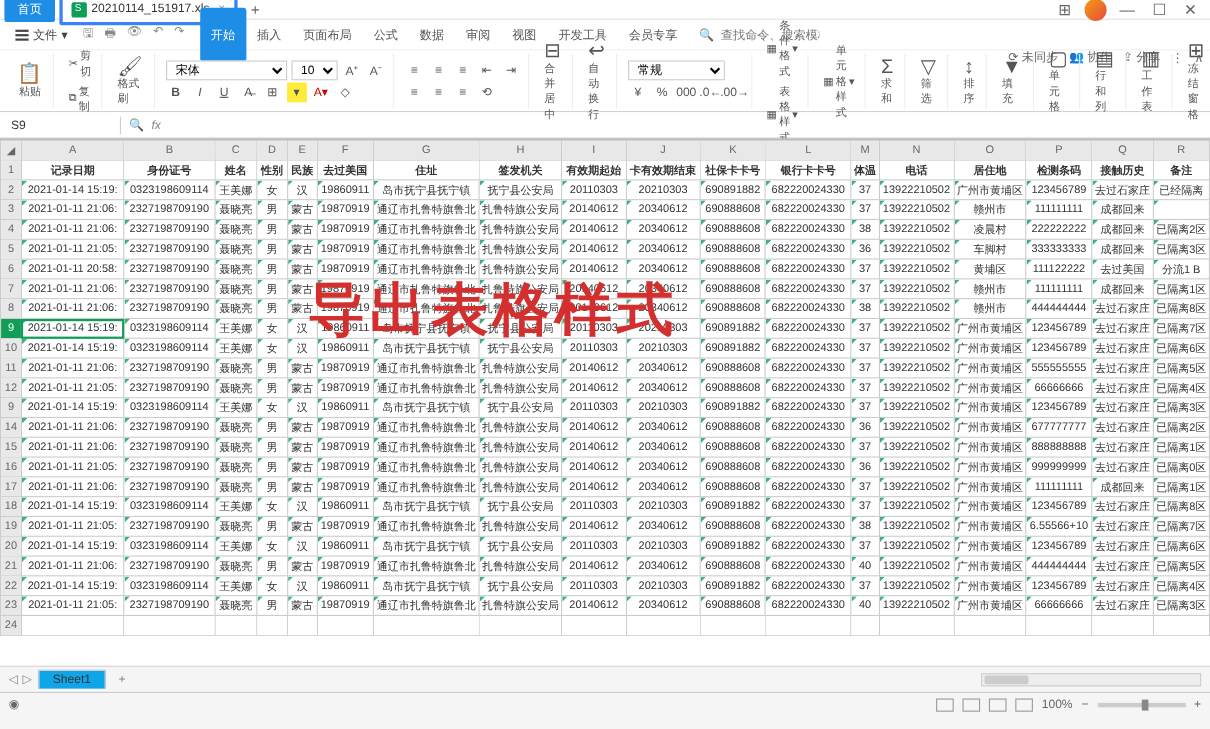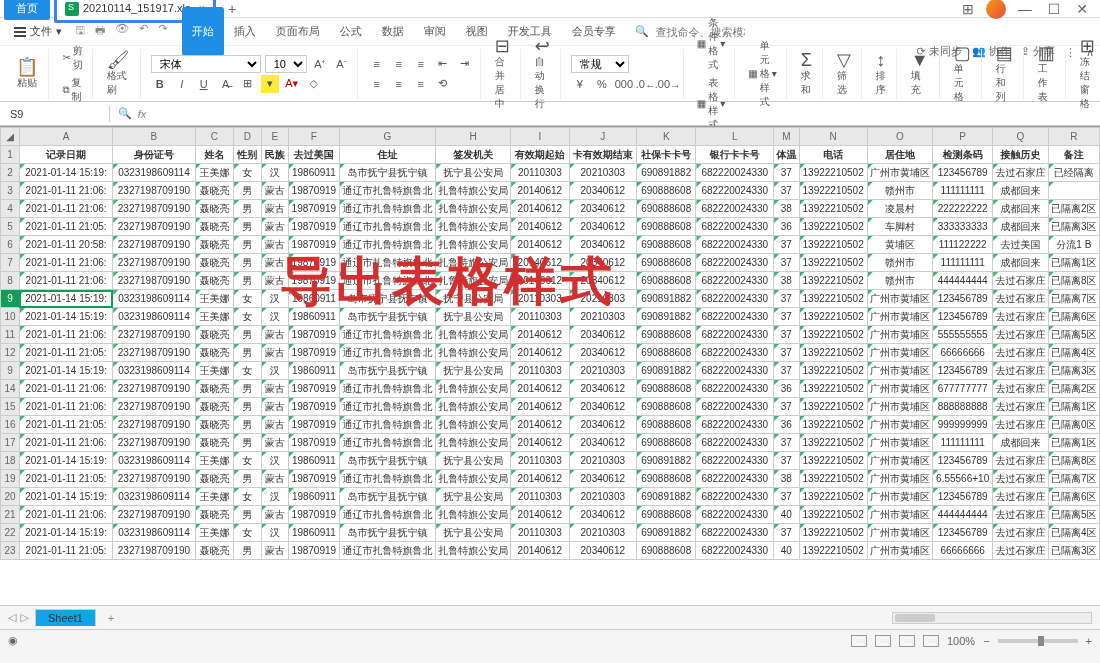--- a/index.html
+++ b/index.html
@@ -197,21 +197,21 @@
       </div>
   </div>
   <div class="rib-group">
     <div class="rib-big">
         <span class="ico">↩</span>
         <span>自动换行</span>
       </div>
   </div>
   <div class="rib-group row2">
     <div class="rib-row">
-        <select class="rib-sel" style="width:58px"><option>常规</option></select>
+        <select class="rib-sel" style="width:88px"><option>常规</option></select>
       </div>
     <div class="rib-row">
       <span class="rib-ico-btn">¥</span>
       <span class="rib-ico-btn">%</span>
       <span class="rib-ico-btn">000</span>
       <span class="rib-ico-btn">.0←</span>
       <span class="rib-ico-btn">.00→</span>
     </div>
   </div>
   <div class="rib-group row2">
@@ -788,20 +788,41 @@
           <td class="col-J">20340612</td>
           <td class="col-K">690888608</td>
           <td class="col-L">682220024330</td>
           <td class="col-M">40</td>
           <td class="col-N">13922210502</td>
           <td class="col-O">广州市黄埔区</td>
           <td class="col-P">66666666</td>
           <td class="col-Q">去过石家庄</td>
           <td class="col-R">已隔离3区</td>
         </tr>
+        <tr>
+          <th>24</th>
+          <td class="col-A" style="background: rgb(255, 255, 255); --x: none;"></td>
+          <td class="col-B" style="background: rgb(255, 255, 255); --x: none;"></td>
+          <td class="col-C" style="background: rgb(255, 255, 255); --x: none;"></td>
+          <td class="col-D" style="background: rgb(255, 255, 255); --x: none;"></td>
+          <td class="col-E" style="background: rgb(255, 255, 255); --x: none;"></td>
+          <td class="col-F" style="background: rgb(255, 255, 255); --x: none;"></td>
+          <td class="col-G" style="background: rgb(255, 255, 255); --x: none;"></td>
+          <td class="col-H" style="background: rgb(255, 255, 255); --x: none;"></td>
+          <td class="col-I" style="background: rgb(255, 255, 255); --x: none;"></td>
+          <td class="col-J" style="background: rgb(255, 255, 255); --x: none;"></td>
+          <td class="col-K" style="background: rgb(255, 255, 255); --x: none;"></td>
+          <td class="col-L" style="background: rgb(255, 255, 255); --x: none;"></td>
+          <td class="col-M" style="background: rgb(255, 255, 255); --x: none;"></td>
+          <td class="col-N" style="background: rgb(255, 255, 255); --x: none;"></td>
+          <td class="col-O" style="background: rgb(255, 255, 255); --x: none;"></td>
+          <td class="col-P" style="background: rgb(255, 255, 255); --x: none;"></td>
+          <td class="col-Q" style="background: rgb(255, 255, 255); --x: none;"></td>
+          <td class="col-R" style="background: rgb(255, 255, 255); --x: none;"></td>
+        </tr>
       </tbody>
     </table>
   <div class="overlay">导出表格样式</div>
 </div>
 
 <div class="sheet-bar">
   <div class="sheet-nav">
     <span>◁</span>
     <span>▷</span>
   </div>

